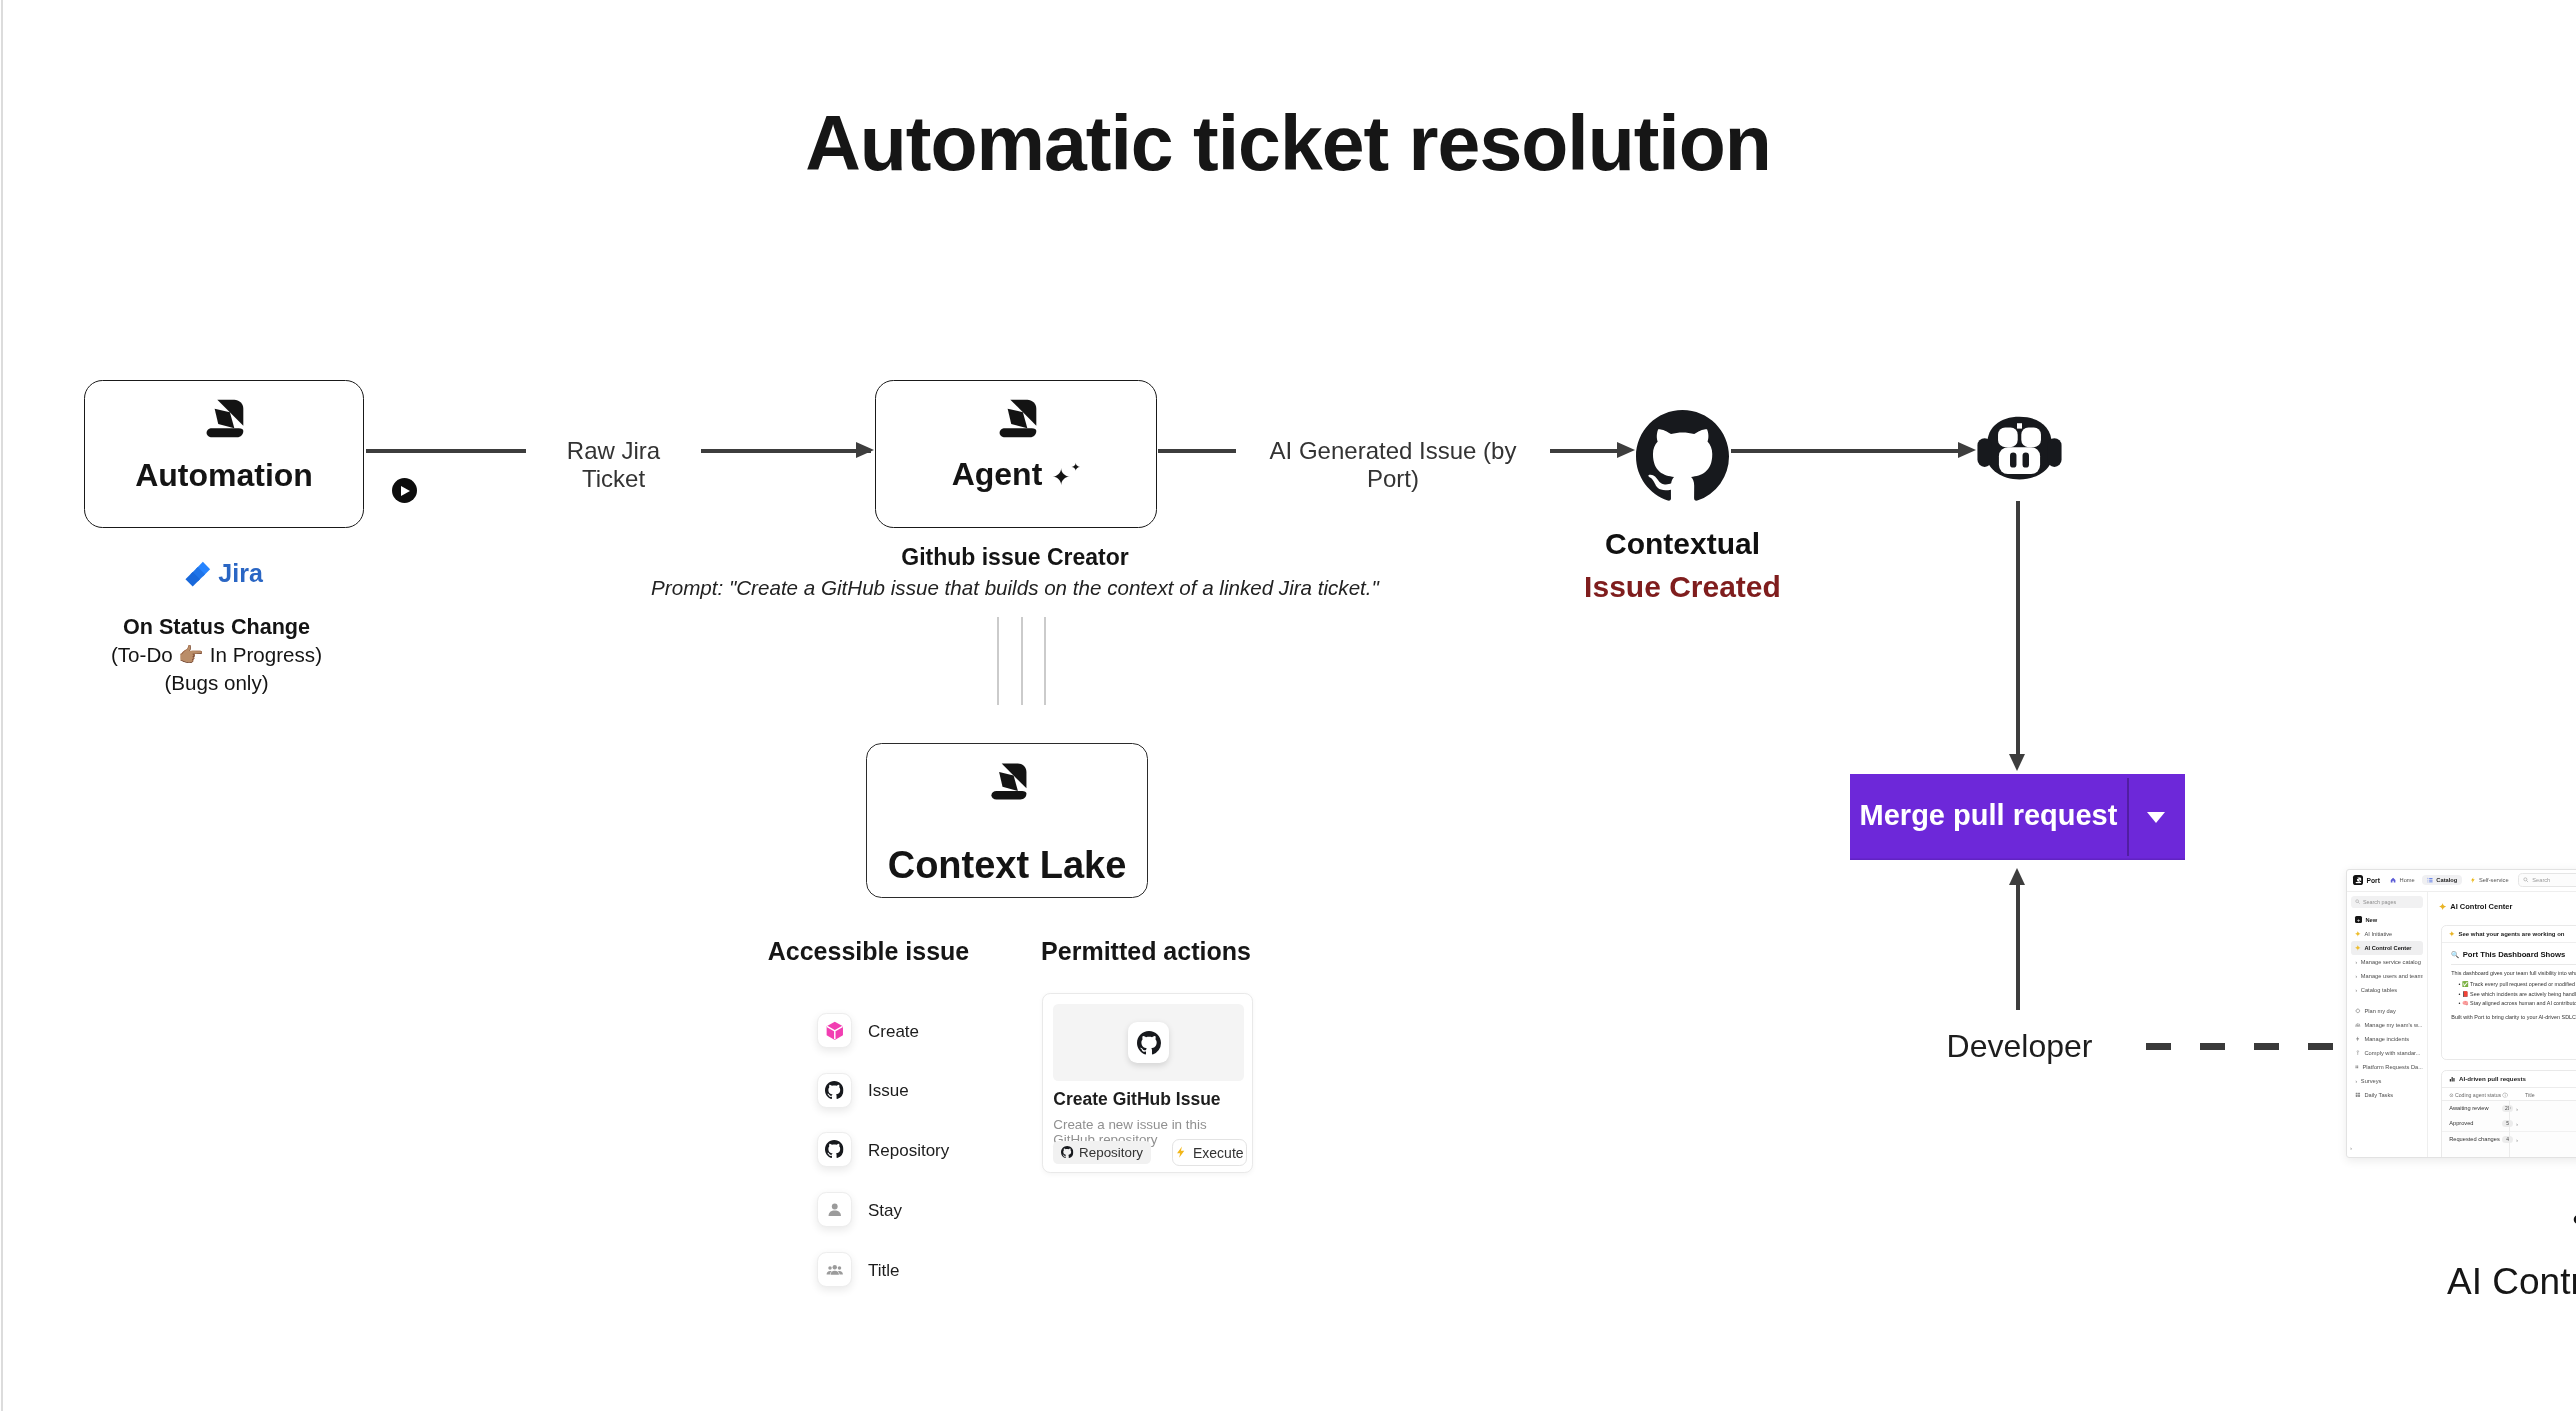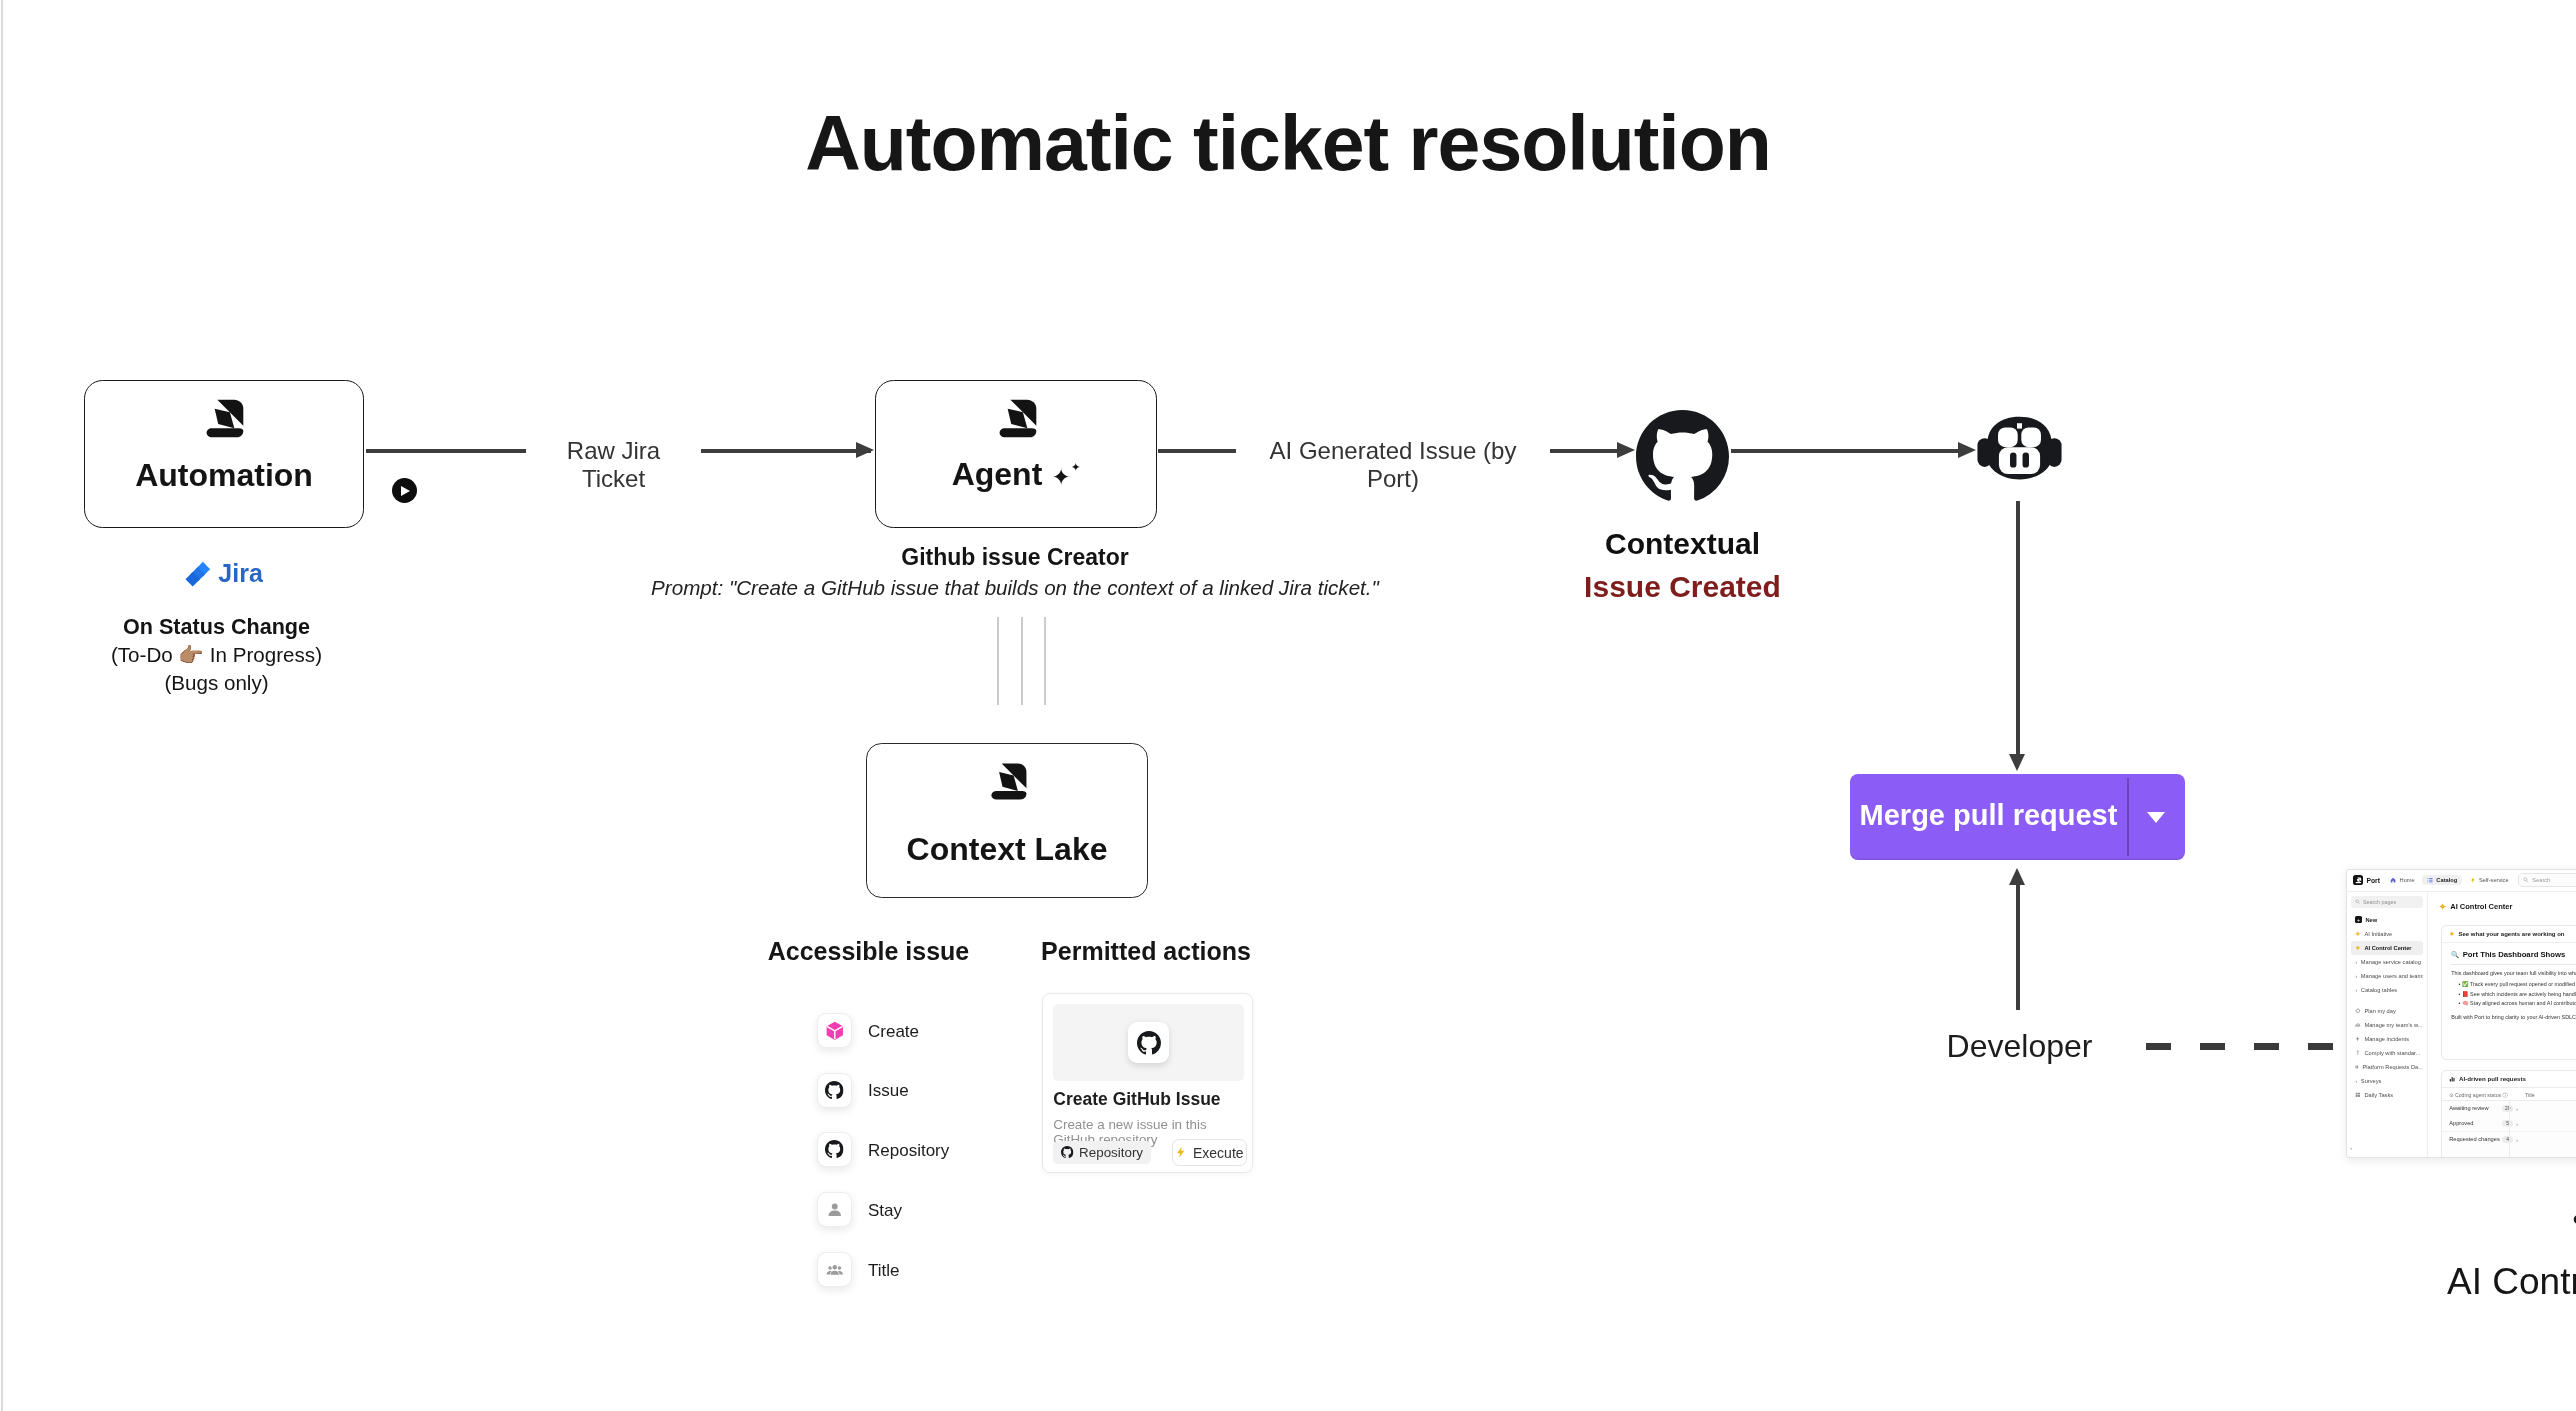--- a/index.html
+++ b/index.html
@@ -32,21 +32,21 @@
   .ilabel { font-size:17px; font-weight:500; color:#1c1c1c; }
 
   
   .pcard { background:#fff; border:1px solid #e9e9e9; border-radius:8.2px; box-shadow:0 1.5px 5.2px rgba(0,0,0,.04); }
   .chip { background:#f1f1f1; border-radius:5.2px; height:23px; display:inline-flex; align-items:center; gap:5.2px;
           padding:0 8.2px; font-size:13.4px; color:#333; }
   .exec { background:#fff; border:1px solid #e3e3e3; border-radius:7.2px; height:27px; display:inline-flex;
           align-items:center; justify-content:center; gap:5.2px; font-size:14px; color:#333; }
 
   
-  .merge { background:#8b5cf6; border-radius:8px; box-shadow:inset 0 -1.5px 0 rgba(0,0,0,.1); }
+  .merge { background:#6d28d9; border-radius:0; box-shadow:inset 0 -1.5px 0 rgba(0,0,0,.1); }
   .merge .txt { color:#fff; font-weight:700; font-size:29px; }
   .merge .sep { position:absolute; left:277px; top:4.1px; bottom:4.1px; width:1.5px; background:rgba(0,0,0,.25); }
   .caret { width:0;height:0;border-left:9.3px solid transparent;border-right:9.3px solid transparent;border-top:11.3px solid #fff; }
 
   
   .thumb { background:#fff; border:1px solid #e2e2e2; border-radius:3.1px; overflow:hidden;
            box-shadow:0 2.1px 9.3px rgba(0,0,0,.08); font-size:5.7px; color:#444; }
   .tb-bar { position:absolute; left:0; top:0; width:493px; height:21.6px; border-bottom:1px solid #eee;
             display:flex; align-items:center; padding:0 6.2px; }
   .tb-item { display:flex; align-items:center; gap:3.1px; font-size:5.7px; color:#555; white-space:nowrap; }
@@ -224,21 +224,21 @@
 </div>
 
 <div class="abs conn" style="left:997px;top:617px"></div>
 <div class="abs conn" style="left:1021px;top:617px"></div>
 <div class="abs conn" style="left:1044px;top:617px"></div>
 
 <div class="abs node" style="left:866px;top:743px;width:282px;height:155px;border-width:1.3px;border-radius:15.5px;border-color:#2b2b2b">
   <svg class="ic abs" width="41" height="41" style="left:121px;top:16.5px" fill="#131313" viewBox="0 0 80 80">
       <use href="#i-port"></use>
     </svg>
-  <div class="abs node-label" style="top:87px;font-size:32px">Context Lake</div>
+  <div class="abs node-label" style="top:100px;font-size:38px">Context Lake</div>
 </div>
 
 <div class="abs ctr" style="left:750px;top:937px;width:237px;font-size:25px;font-weight:700;color:#161616">Accessible issue</div>
 
 <div class="abs icard" style="left:817px;top:1013px">
     <svg class="ic" width="19.6" height="19.6" viewBox="0 0 38 38">
       <use href="#i-cube"></use>
     </svg>
   </div>
 <div class="abs ilabel" style="left:868px;top:1022px">Create</div>

